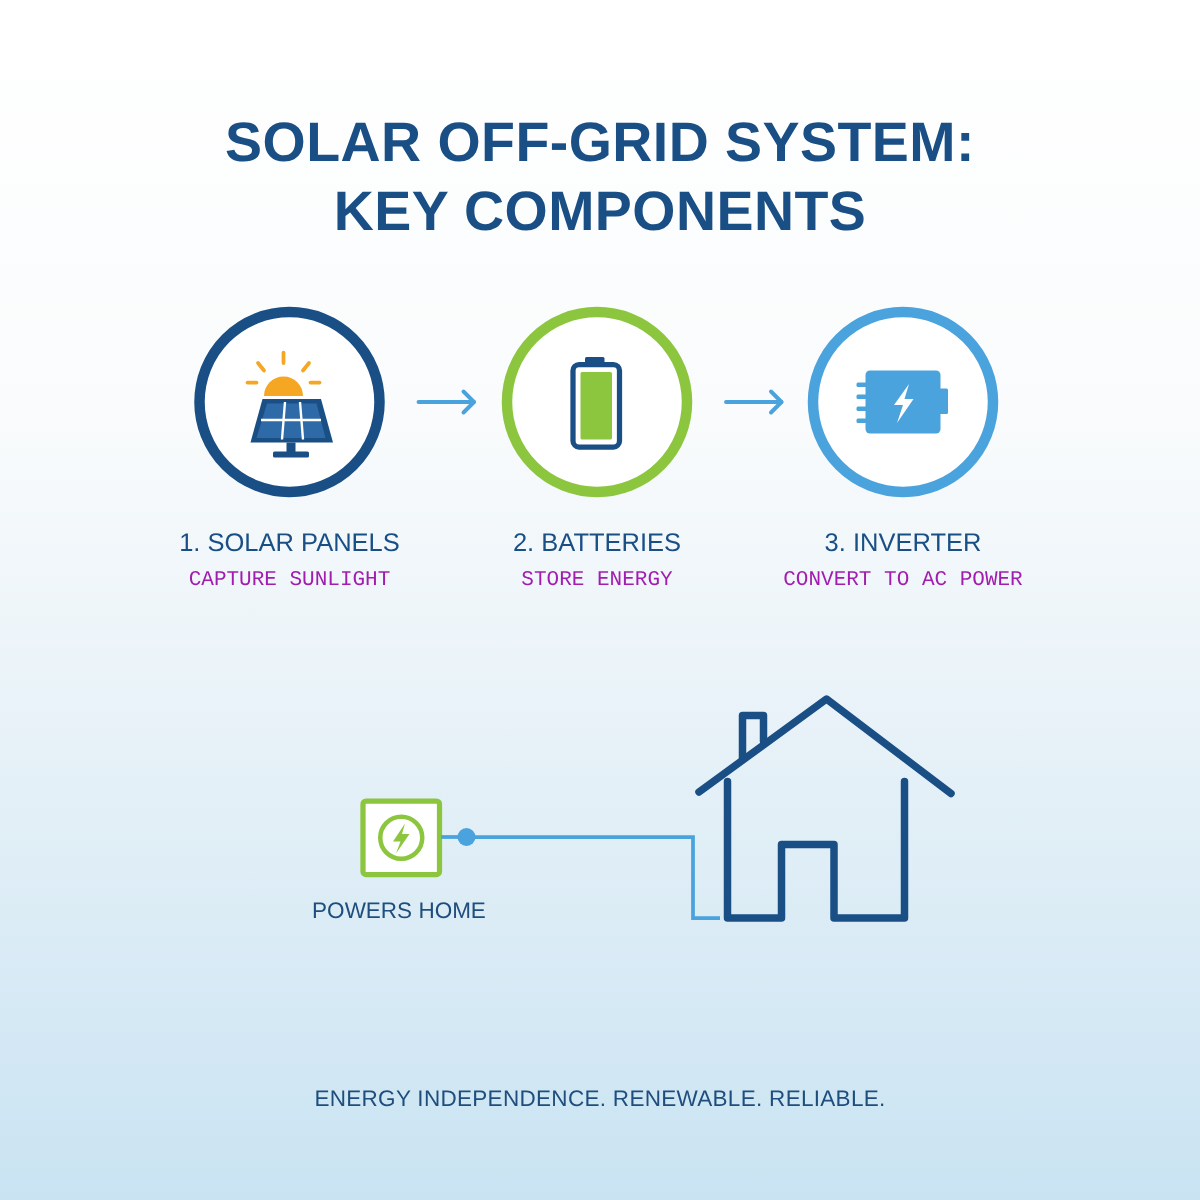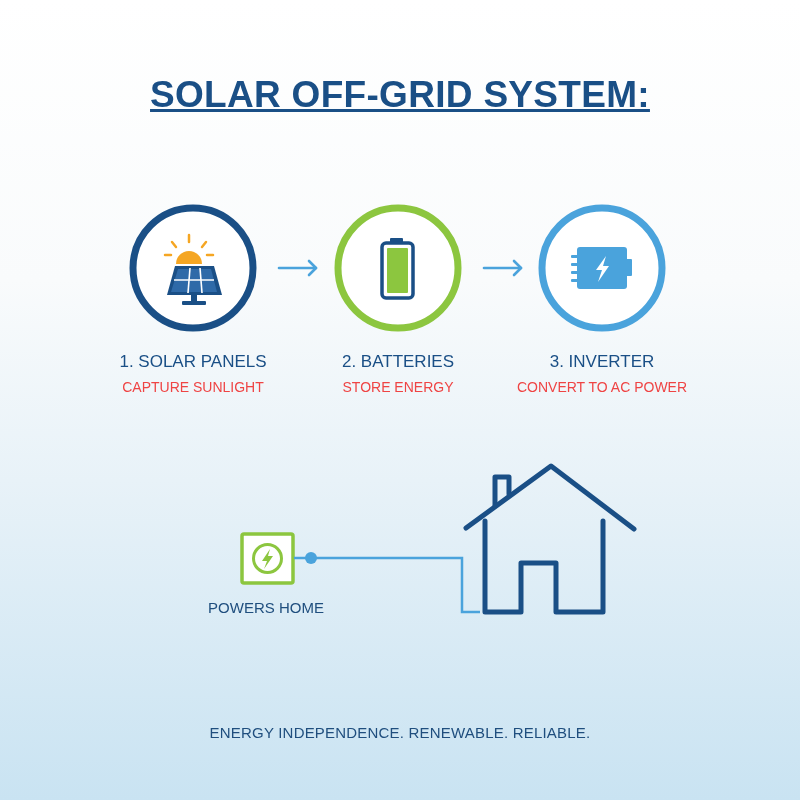--- a/index.html
+++ b/index.html
@@ -5,42 +5,43 @@
   html, body { margin: 0; padding: 0; }
   body {
     width: 800px; height: 800px; overflow: hidden; position: relative;
     background: linear-gradient(180deg, #ffffff 0%, #f9fbfc 35%, #e8f2f8 60%, #c9e3f2 100%);
     font-family: "Liberation Sans", "DejaVu Sans", sans-serif;
   }
   .title {
     position: absolute; left: 0; top: 72px; width: 800px; text-align: center;
     color: #1a4f86; font-weight: bold; font-size: 37px; line-height: 46px; letter-spacing: 0.3px;
   }
-  .title div { display: block; text-decoration: underline; }
+  .title div { display: block; }
   .stage { position: absolute; top: 0; left: 0; width: 800px; height: 800px; }
   .comp-label {
     position: absolute; width: 220px; text-align: center; color: #1a4f86;
   }
   .comp-name { font-weight: normal; font-size: 17px; top: 352px; }
-  .comp-desc { font-size: 14px; top: 379px; color: #ef4444; }
+  .comp-desc { font-size: 14px; top: 379px; color: #a21caf; font-family: Liberation Mono, monospace; }
   .powers {
     position: absolute; left: 196px; top: 598px; width: 140px; text-align: center;
     color: #1f4e7e; font-size: 15px; line-height: 20px;
   }
   .tagline {
     position: absolute; left: 0; top: 724px; width: 800px; text-align: center;
     color: #1f4e7e; font-size: 15px; letter-spacing: 0.2px;
   }
   svg { position: absolute; left: 0; top: 0; }
 </style>
 </head>
 <body>
 
 <div class="title">
   <div>SOLAR OFF-GRID SYSTEM:</div>
+  <div>KEY COMPONENTS</div>
 </div>
 
 <svg class="stage" width="800" height="800" viewBox="0 0 800 800">
 
   <g>
     <circle cx="193" cy="268" r="60" fill="#ffffff" stroke="#1a4f86" stroke-width="7"></circle>
     <g>
       <path d="M176 264 A13 13 0 0 1 202 264 Z" fill="#f5a623"></path>
       <g stroke="#f5a623" stroke-width="2.5" stroke-linecap="round">
         <line x1="189" y1="235" x2="189" y2="242"></line>

